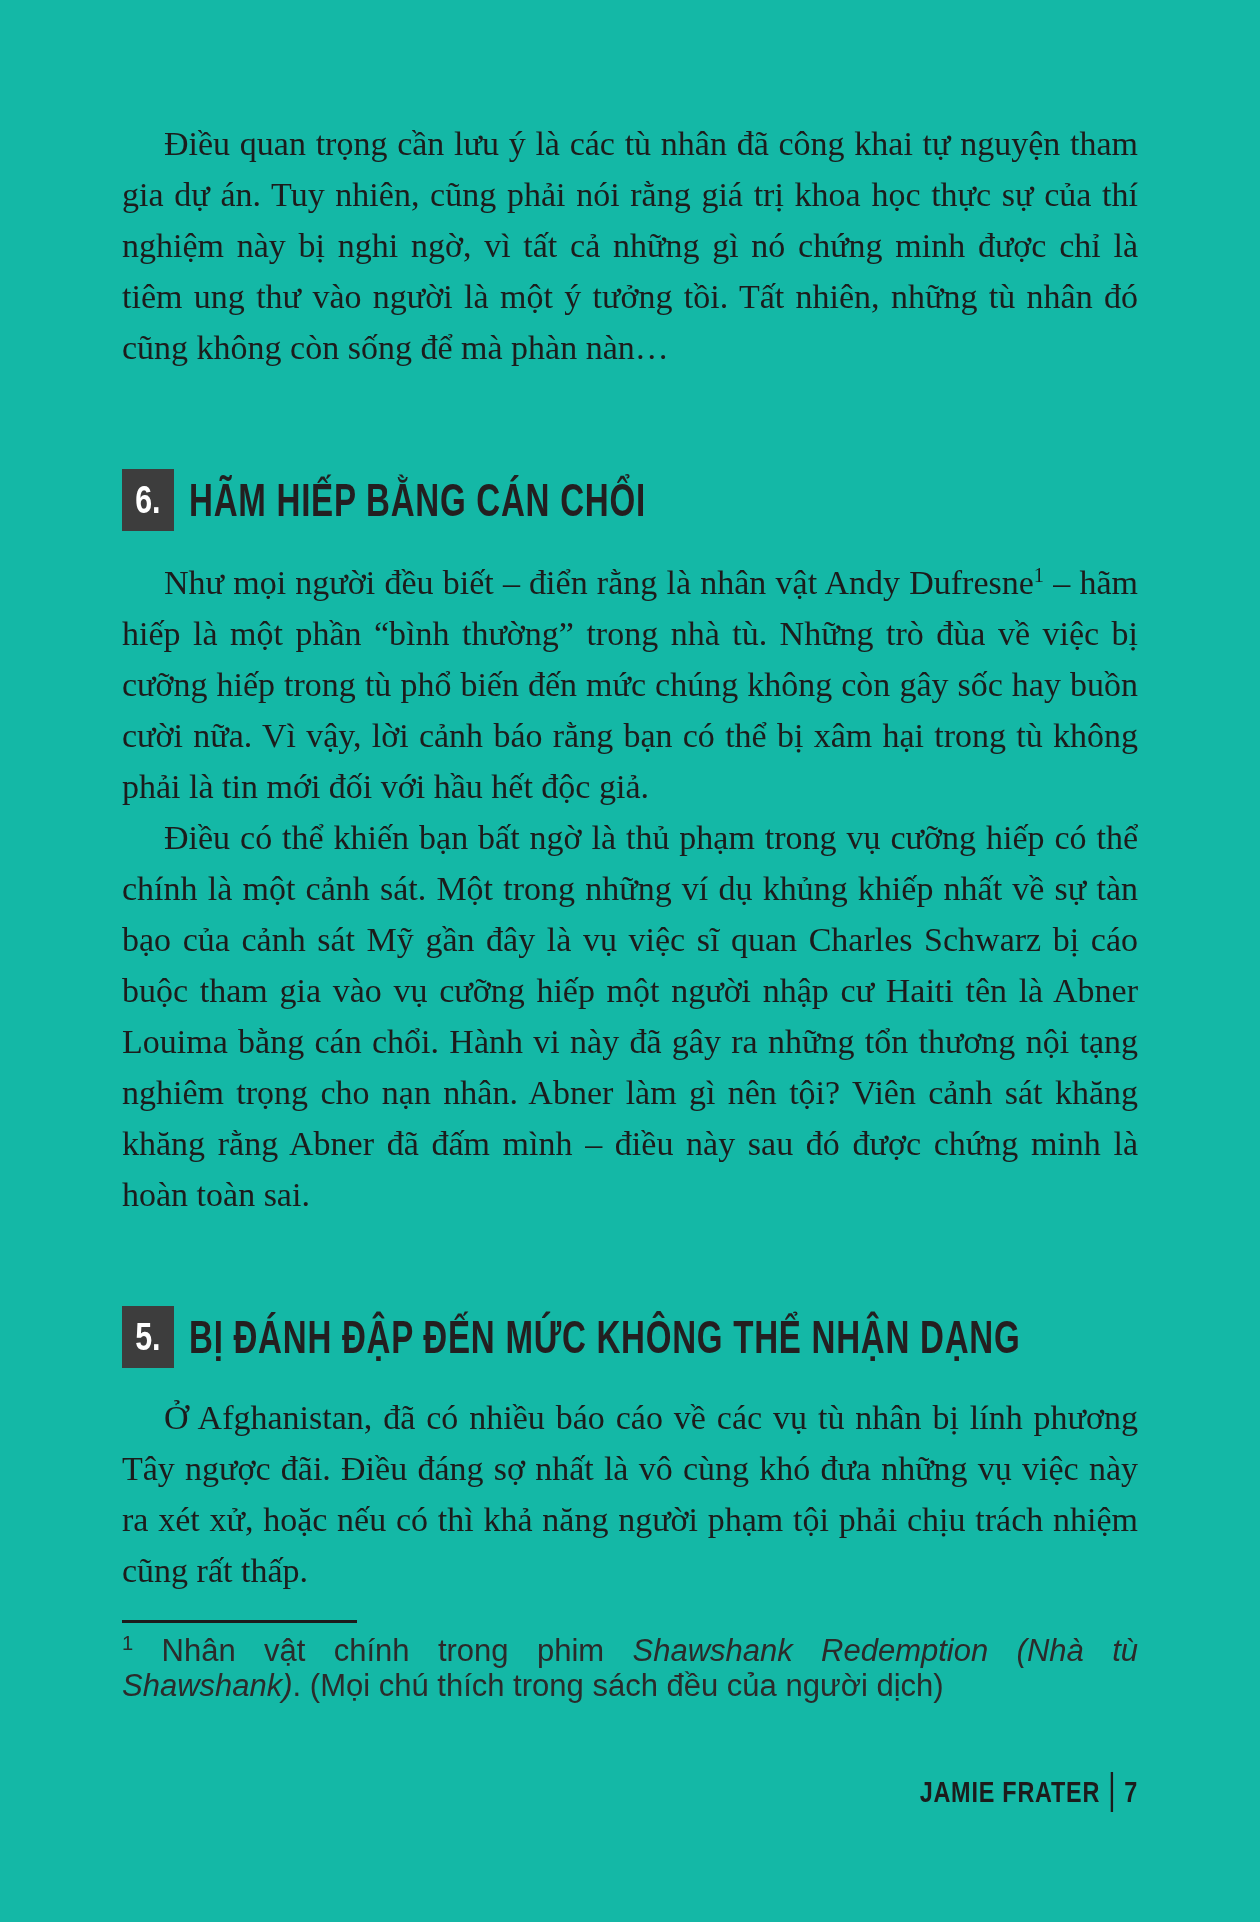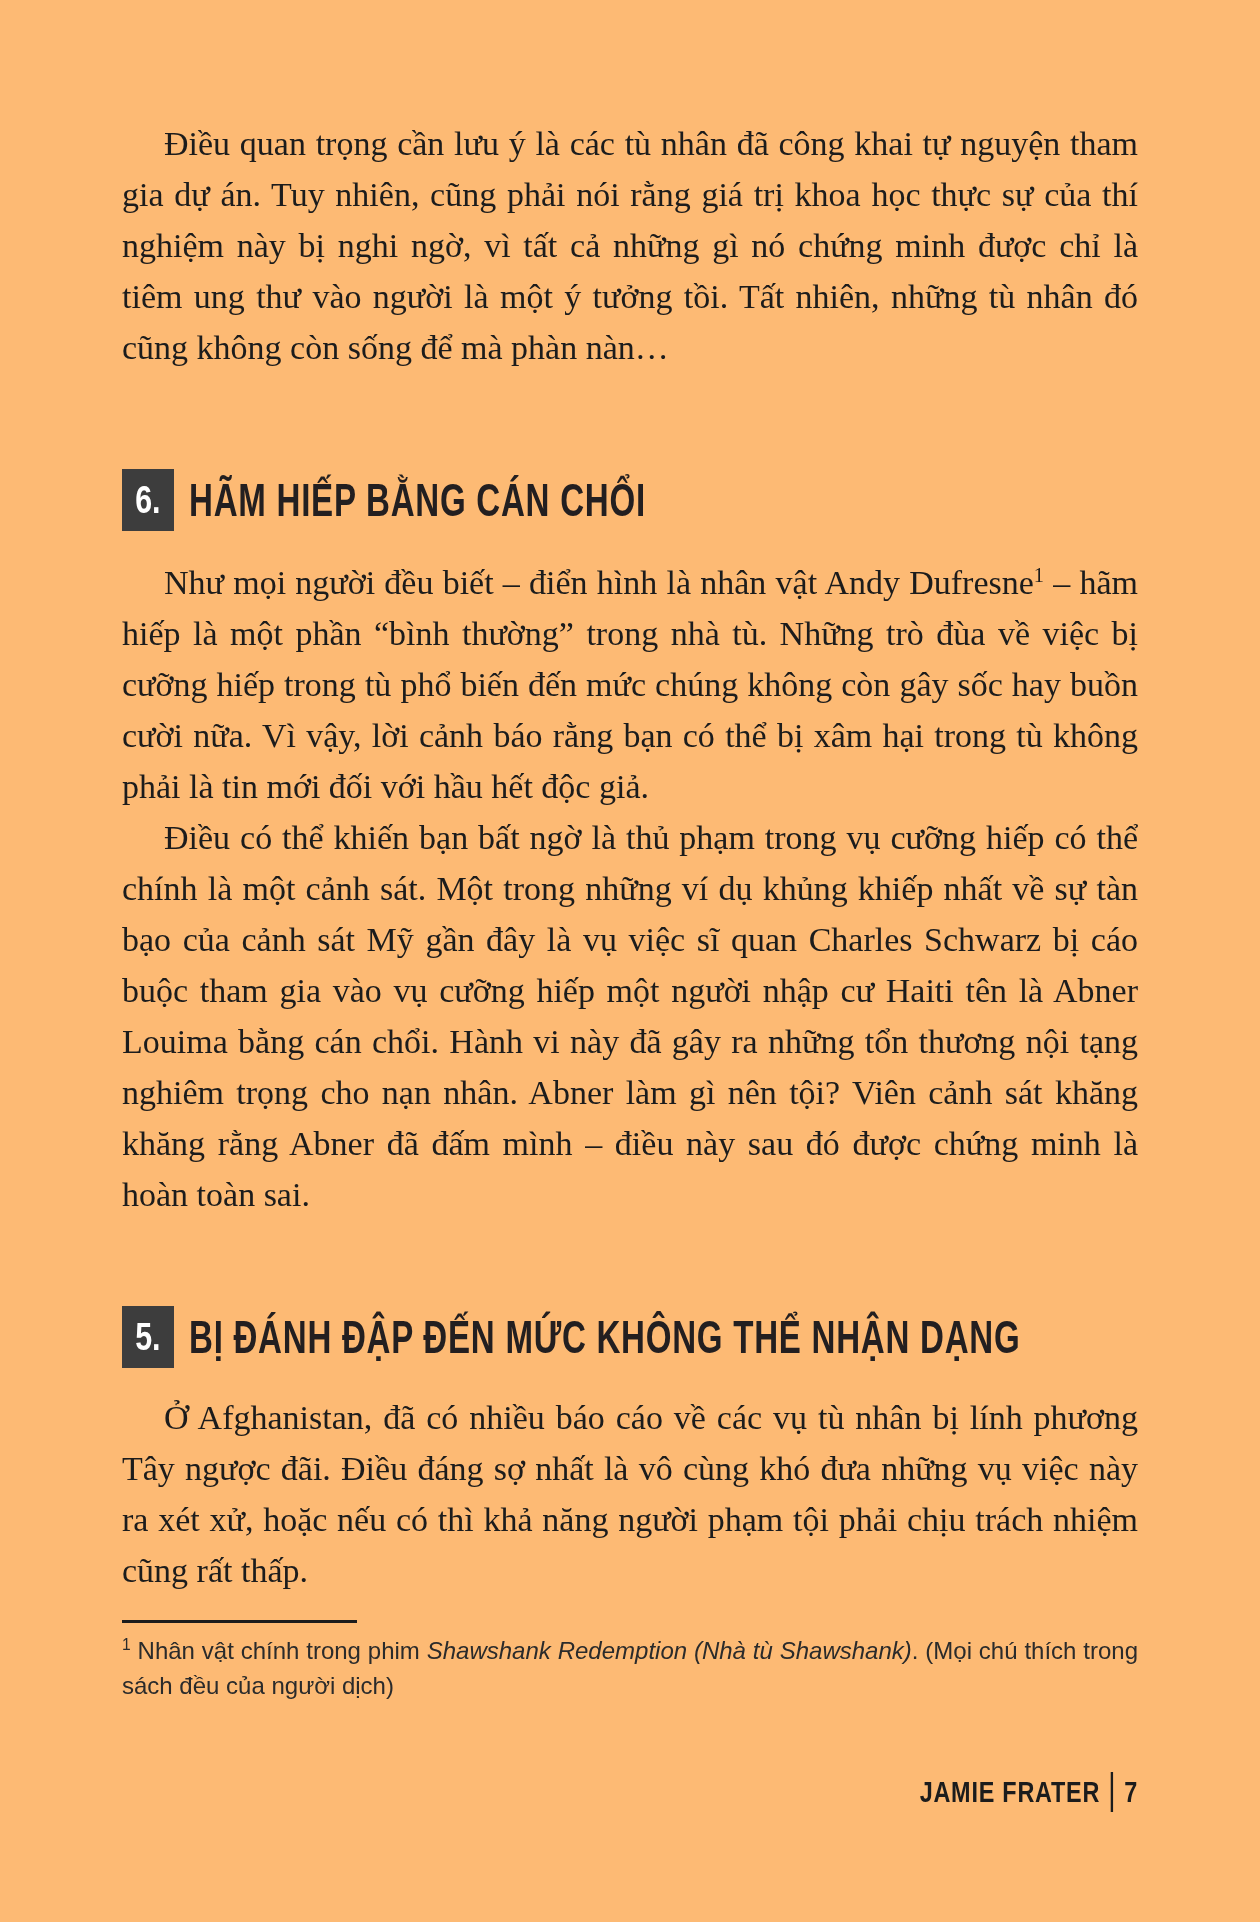--- a/index.html
+++ b/index.html
@@ -5,21 +5,21 @@
   * { margin: 0; padding: 0; box-sizing: border-box; }
   html, body {
     width: 1260px;
     background: #ffffff;
     font-family: "Liberation Serif", serif;
   }
   .page {
     position: relative;
     width: 1260px;
     height: 1922px;
-    background: #fdba74;
+    background: #14b8a6;
     overflow: hidden;
   }
   .text-block {
     position: absolute;
     left: 122px;
     top: 0;
     width: 1016px;
   }
   .body-para {
     font-size: 34px;
@@ -81,21 +81,21 @@
   .footnote {
     margin-top: 24px;
   }
   .footnote-rule {
     width: 235px;
     border-top: 3px solid #1c1c1c;
     margin-bottom: 10px;
   }
   .footnote-text {
     font-family: "Liberation Sans", sans-serif;
-    font-size: 24px;
+    font-size: 31px;
     line-height: 35px;
     color: #2b2b2b;
     text-align: justify;
   }
   .footnote-text sup {
     vertical-align: super;
     font-size: 0.65em;
     line-height: 0;
   }
   .footnote-text .italic { font-style: italic; }
@@ -130,21 +130,21 @@
     <p class="body-para para-intro">Điều quan trọng cần lưu ý là các tù nhân đã công khai tự nguyện tham gia dự án. Tuy nhiên, cũng phải nói rằng giá trị khoa học thực sự của thí nghiệm này bị nghi ngờ, vì tất cả những gì nó chứng minh được chỉ là tiêm ung thư vào người là một ý tưởng tồi. Tất nhiên, những tù nhân đó cũng không còn sống để mà phàn nàn…</p>
 
     <div class="section-heading">
       <span class="num-box">
         <span class="num-inner">6.</span>
       </span>
       <span class="heading-title">HÃM HIẾP BẰNG CÁN CHỔI</span>
     </div>
 
     <p class="body-para para-s6-a">
-      <span>Như mọi người đều biết – điển hình là nhân vật Andy Dufresne</span><sup>1</sup><span> – hãm hiếp là một phần “bình thường” trong nhà tù. Những trò đùa về việc bị cưỡng hiếp trong tù phổ biến đến mức chúng không còn gây sốc hay buồn cười nữa. Vì vậy, lời cảnh báo rằng bạn có thể bị xâm hại trong tù không phải là tin mới đối với hầu hết độc giả.</span>
+      <span>Như mọi người đều biết – điển rằng là nhân vật Andy Dufresne</span><sup>1</sup><span> – hãm hiếp là một phần “bình thường” trong nhà tù. Những trò đùa về việc bị cưỡng hiếp trong tù phổ biến đến mức chúng không còn gây sốc hay buồn cười nữa. Vì vậy, lời cảnh báo rằng bạn có thể bị xâm hại trong tù không phải là tin mới đối với hầu hết độc giả.</span>
     </p>
 
     <p class="body-para para-s6-b">Điều có thể khiến bạn bất ngờ là thủ phạm trong vụ cưỡng hiếp có thể chính là một cảnh sát. Một trong những ví dụ khủng khiếp nhất về sự tàn bạo của cảnh sát Mỹ gần đây là vụ việc sĩ quan Charles Schwarz bị cáo buộc tham gia vào vụ cưỡng hiếp một người nhập cư Haiti tên là Abner Louima bằng cán chổi. Hành vi này đã gây ra những tổn thương nội tạng nghiêm trọng cho nạn nhân. Abner làm gì nên tội? Viên cảnh sát khăng khăng rằng Abner đã đấm mình – điều này sau đó được chứng minh là hoàn toàn sai.</p>
 
     <div class="section-heading heading-s5">
       <span class="num-box">
         <span class="num-inner">5.</span>
       </span>
       <span class="heading-title">BỊ ĐÁNH ĐẬP ĐẾN MỨC KHÔNG THỂ NHẬN DẠNG</span>
     </div>

